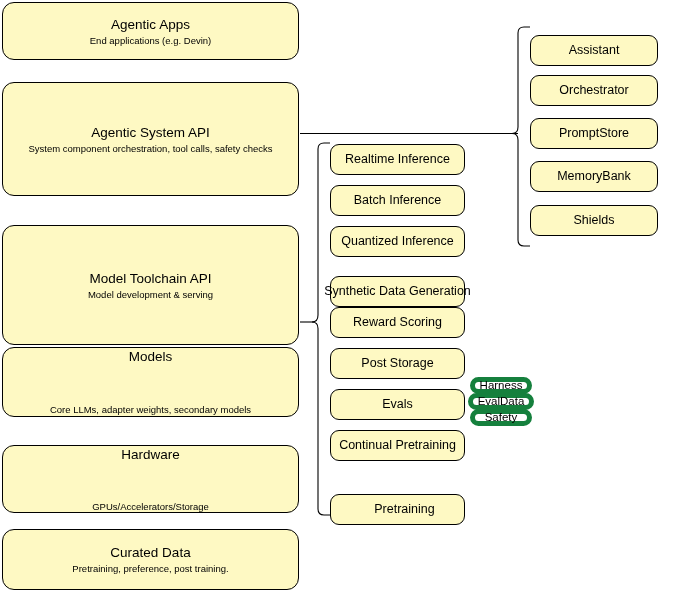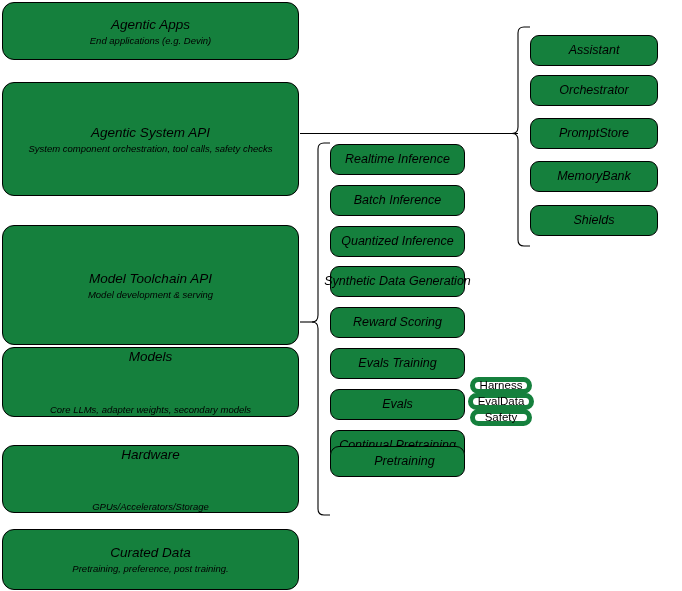--- a/index.html
+++ b/index.html
@@ -16,29 +16,28 @@
     width: 682px;
     height: 591px;
     background: #ffffff;
     overflow: hidden;
   }
 
   
   .box {
     position: absolute;
     box-sizing: border-box;
-    background: #15803d;
+    background: #fef9c3;
     border: 1px solid #000000;
     border-radius: 12px;
     display: flex;
     flex-direction: column;
     align-items: center;
     justify-content: center;
     text-align: center;
-    font-style: italic;
   }
   .box .title {
     font-size: 13.5px;
     line-height: 17px;
     color: #000000;
     white-space: nowrap;
   }
   .box .subtitle {
     font-size: 9.5px;
     line-height: 13px;
@@ -148,36 +147,36 @@
 
   <div class="box cap-box" style="top:144px;">
     <div class="title">Realtime Inference</div>
   </div>
   <div class="box cap-box" style="top:185px;">
     <div class="title">Batch Inference</div>
   </div>
   <div class="box cap-box" style="top:226px;">
     <div class="title">Quantized Inference</div>
   </div>
-  <div class="box cap-box" style="top:266px;">
+  <div class="box cap-box" style="top:276px;">
     <div class="title">Synthetic Data Generation</div>
   </div>
   <div class="box cap-box" style="top:307px;">
     <div class="title">Reward Scoring</div>
   </div>
   <div class="box cap-box" style="top:348px;">
-    <div class="title">Evals Training</div>
+    <div class="title">Post Storage</div>
   </div>
   <div class="box cap-box" style="top:389px;">
     <div class="title">Evals</div>
   </div>
   <div class="box cap-box" style="top:430px;">
     <div class="title">Continual Pretraining</div>
   </div>
-  <div class="box cap-box" style="top:446px;padding-left:14px;">
+  <div class="box cap-box" style="top:494px;padding-left:14px;">
     <div class="title">Pretraining</div>
   </div>
 
   <div class="pill" style="left:470px;top:377px;width:62px;">Harness</div>
   <div class="pill" style="left:468px;top:393px;width:66px;">EvalData</div>
   <div class="pill" style="left:470px;top:409px;width:62px;text-align:right;">Safety</div>
 
   <div class="box comp-box" style="top:35px;">
     <div class="title">Assistant</div>
   </div>

